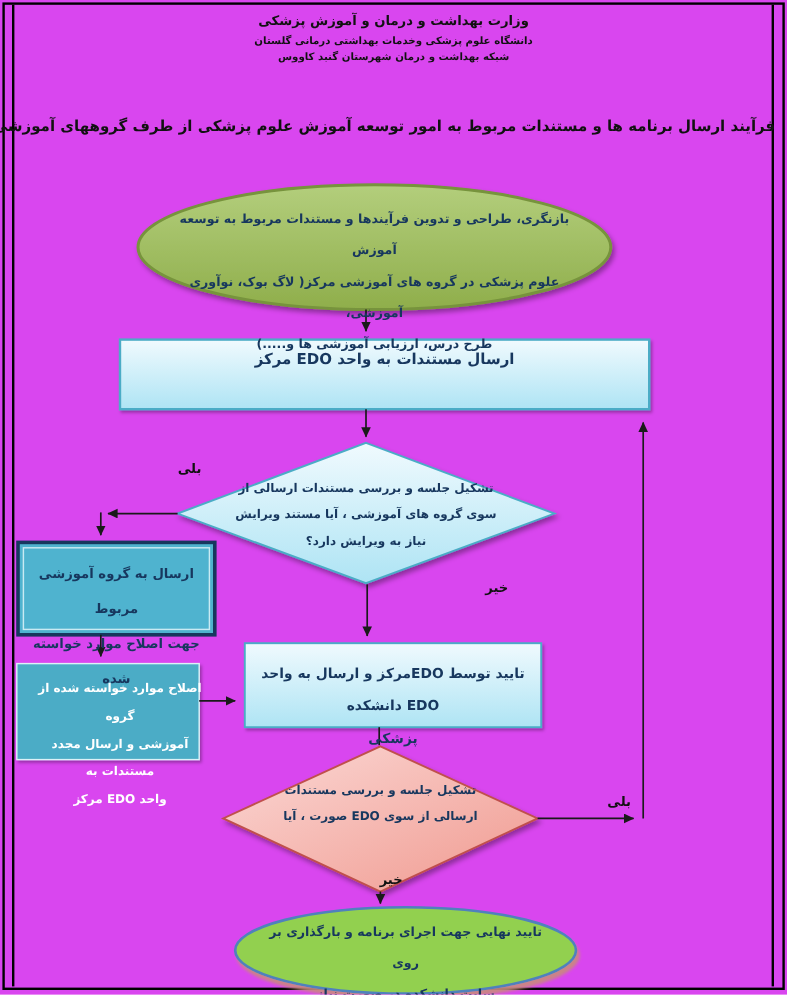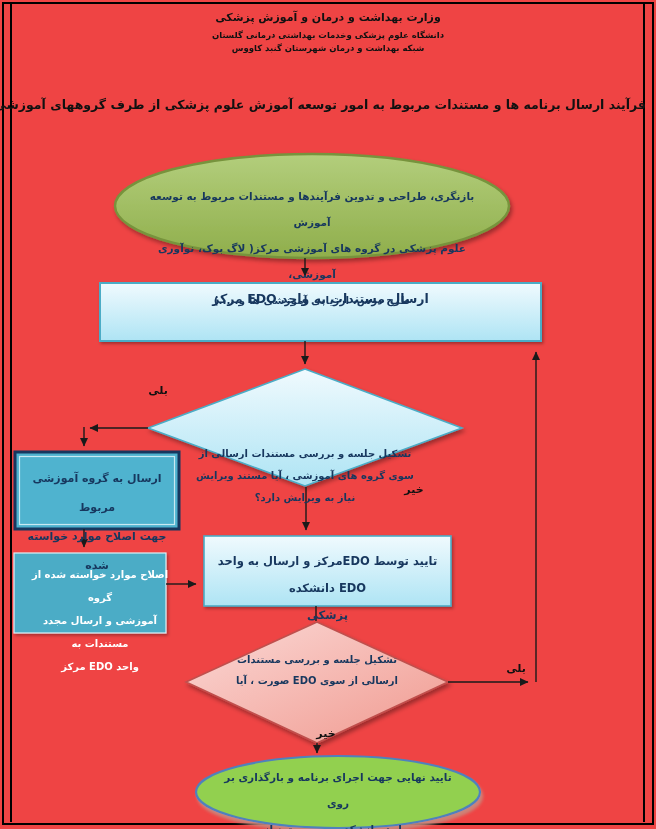--- a/index.html
+++ b/index.html
@@ -1,17 +1,17 @@
 <!DOCTYPE html>
 <html lang="fa"><head>
 <meta charset="utf-8">
 <style>
   html,body{margin:0;padding:0;background:#ffffff;}
   body{font-family:"DejaVu Sans", sans-serif;}
-  #page{position:relative;width:656px;height:829px;background:#ef4444;overflow:hidden;}
+  #page{position:relative;width:656px;height:829px;background:#d946ef;overflow:hidden;}
   
   .frame{position:absolute;left:2px;top:2px;width:648px;height:819px;border:2px solid #000;z-index:1;}
   .frame-line{position:absolute;top:4px;height:818px;width:0;border-left:2px solid #000;z-index:1;}
   .frame-line.left{left:10px;}
   .frame-line.right{left:643px;}
   
   svg.canvas{position:absolute;left:0;top:0;z-index:2;}
   svg.canvas line{stroke:#1a1a1a;stroke-width:1.4;}
   
   .txt{position:absolute;z-index:3;text-align:center;font-weight:bold;color:#17375E;direction:rtl;}
@@ -98,29 +98,29 @@
     <polygon points="317,622 448,682 317,743 186,682" fill="url(#gPink)" stroke-width="1.6" filter="url(#ds)" stroke="#C0504D"></polygon>
 
     <line x1="448" y1="682" x2="528" y2="682" marker-end="url(#arr)"></line>
     <line x1="536" y1="682" x2="536" y2="352" marker-end="url(#arr)"></line>
 
     <line x1="317" y1="743" x2="317" y2="753" marker-end="url(#arr)"></line>
 
     <ellipse cx="338" cy="792" rx="142" ry="36" stroke-width="2.2" filter="url(#dsSalmon)" fill="#92D050" stroke="#4F81BD"></ellipse>
   </svg>
 
-  <div class="txt" style="left:140px;top:170px;width:344px;font-size:10.5px;line-height:26px;margin-top:13px;" dir="rtl">
+  <div class="txt" style="left:140px;top:170px;width:344px;font-size:10.5px;line-height:26px;" dir="rtl">
     <div>بازنگری، طراحی و تدوین فرآیندها و مستندات مربوط به توسعه آموزش</div>
     <div>علوم پزشکی در گروه های آموزشی مرکز( لاگ بوک، نوآوری آموزشی،</div>
     <div>طرح درس، ارزیابی آموزشی ها و.....)</div>
   </div>
 
   <div class="txt" style="left:100px;top:291px;width:441px;font-size:12.5px;" dir="rtl">ارسال مستندات به واحد EDO مرکز</div>
 
-  <div class="txt" style="left:190px;top:397px;width:230px;font-size:10px;line-height:22px;margin-top:46px;" dir="rtl">
+  <div class="txt" style="left:190px;top:397px;width:230px;font-size:10px;line-height:22px;" dir="rtl">
     <div>تشکیل جلسه و بررسی مستندات ارسالی از</div>
     <div>سوی گروه های آموزشی ، آیا مستند ویرایش</div>
     <div>نیاز به ویرایش دارد؟</div>
   </div>
 
   <div class="txt black" style="left:138px;top:384px;width:40px;font-size:11px;" dir="rtl">بلی</div>
 
   <div class="txt black" style="left:392px;top:483px;width:44px;font-size:11px;" dir="rtl">خیر</div>
 
   <div class="txt" style="left:20px;top:464px;width:154px;font-size:11px;line-height:29px;" dir="rtl">

